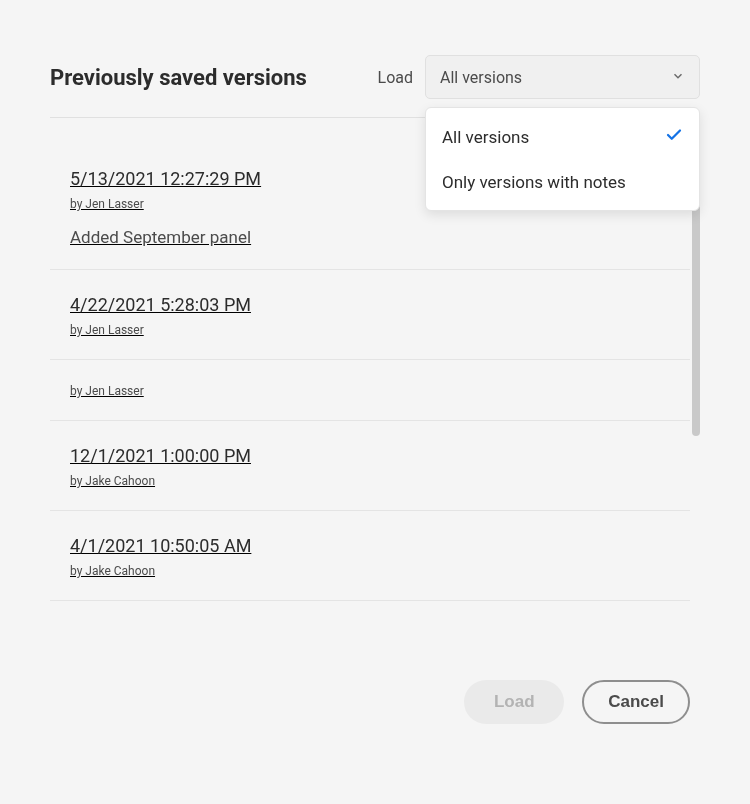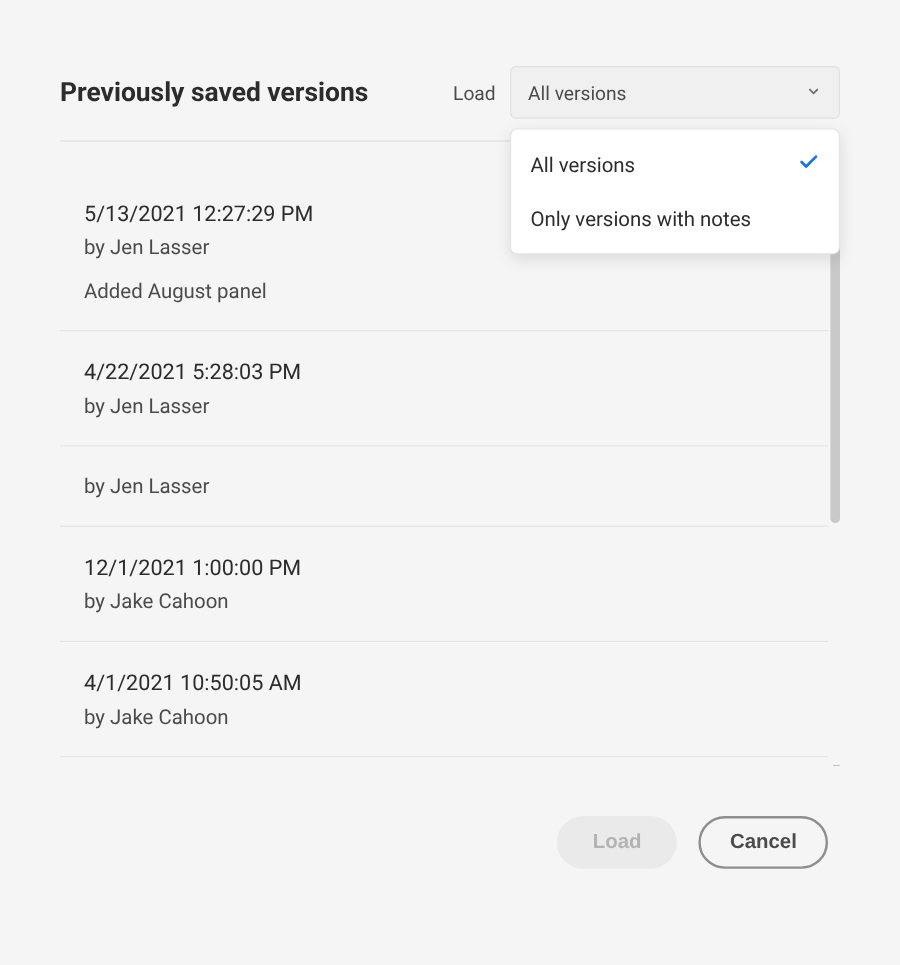--- a/index.html
+++ b/index.html
@@ -81,35 +81,36 @@
     }
     .list-container {
       position: relative;
       height: 520px;
       overflow: hidden;
     }
     .list-inner {
       height: 100%;
       overflow-y: auto;
       padding-right: 10px;
+      text-decoration: underline;
     }
     .version-item {
       padding: 24px 20px 22px 20px;
       border-bottom: 1px solid #e4e4e4;
     }
     .version-item:first-child {
       padding-top: 50px;
     }
     .version-timestamp {
       font-size: 18px;
       color: #2c2c2c;
       margin-bottom: 8px;
     }
     .version-author {
-      font-size: 17px;
+      font-size: 12px;
       color: #4b4b4b;
     }
     .version-note {
       font-size: 17px;
       color: #4b4b4b;
       margin-top: 16px;
     }
     .scrollbar-track {
       position: absolute;
       right: 0;
@@ -192,21 +193,21 @@
   </div>
 </div>
 
 <div class="divider"></div>
 
 <div class="list-container">
   <div class="list-inner">
     <div class="version-item">
       <div class="version-timestamp">5/13/2021 12:27:29 PM</div>
       <div class="version-author">by Jen Lasser</div>
-      <div class="version-note">Added August panel</div>
+      <div class="version-note">Added September panel</div>
     </div>
     <div class="version-item">
       <div class="version-timestamp">4/22/2021 5:28:03 PM</div>
       <div class="version-author">by Jen Lasser</div>
     </div>
     <div class="version-item">
       <div class="version-author">by Jen Lasser</div>
     </div>
     <div class="version-item">
       <div class="version-timestamp">12/1/2021 1:00:00 PM</div>

